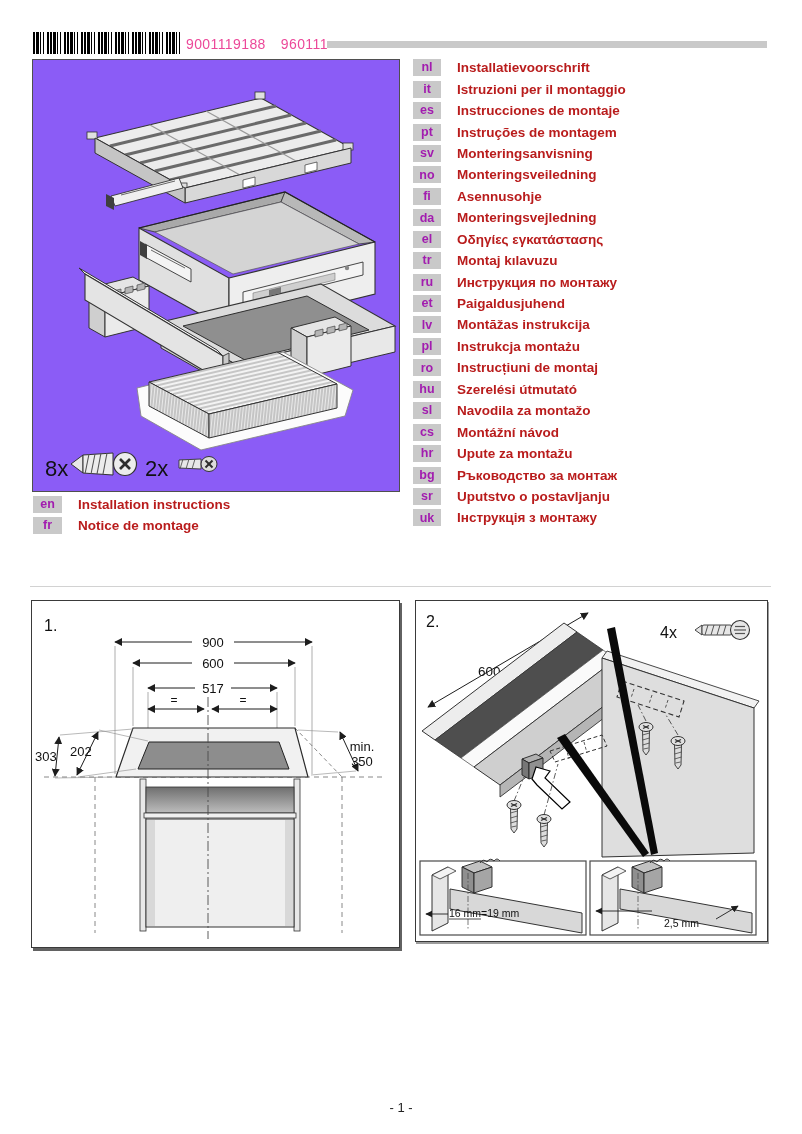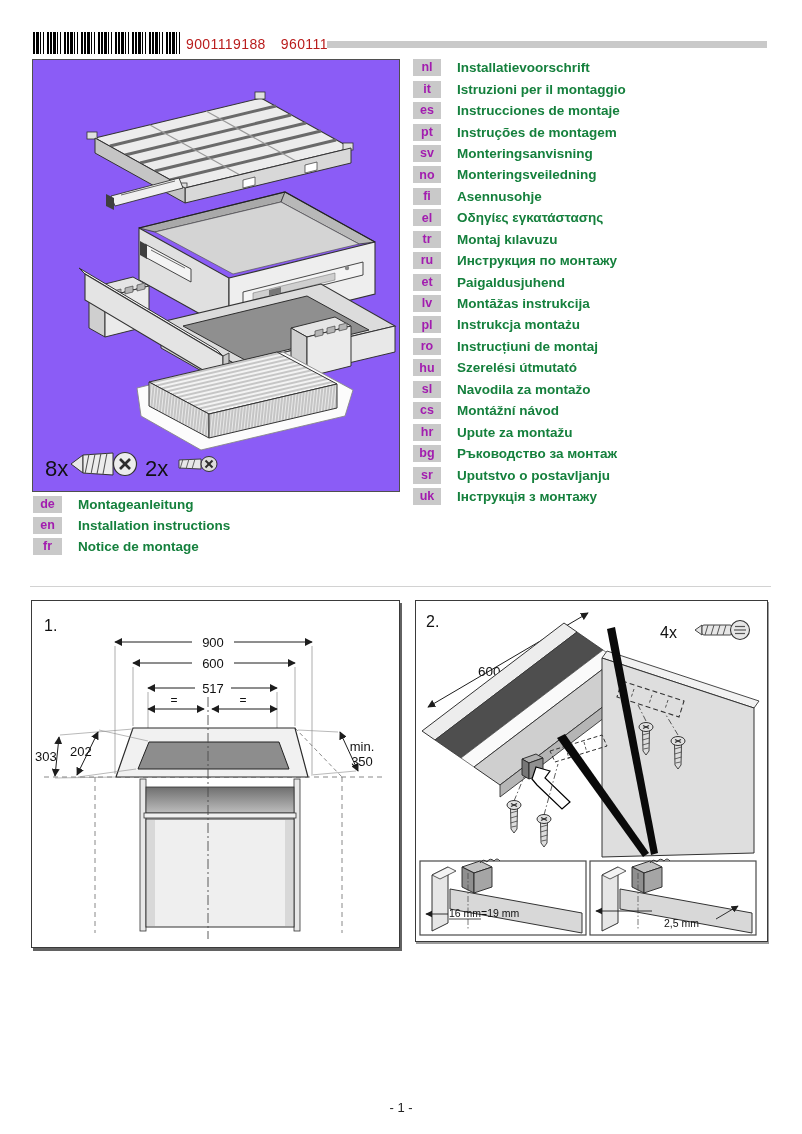--- a/index.html
+++ b/index.html
@@ -1,36 +1,36 @@
 <!DOCTYPE html>
 <html><head>
 <meta charset="utf-8">
 <style>
   html,body{margin:0;padding:0;background:#fff;}
   .canvas{position:relative;width:802px;height:1134px;background:#ffffff;overflow:hidden;
           font-family:"Liberation Sans","DejaVu Sans",sans-serif;color:#111;}
   .barcode{position:absolute;left:33px;top:32px;width:148px;height:22px;
     background:repeating-linear-gradient(90deg,#000 0 2px,#fff 2px 3px,#000 3px 6px,#fff 6px 7px,#000 7px 8px,#fff 8px 10px,#000 10px 11px,#fff 11px 14px,#000 14px 16px,#fff 16px 17px);}
-  .barcode-text{position:absolute;left:186px;top:36px;font-size:14px;letter-spacing:.4px;color:#b91c1c;white-space:nowrap;}
+  .barcode-text{position:absolute;left:186px;top:36px;font-size:14px;letter-spacing:.4px;color:#ec4899;white-space:nowrap;}
   .barcode-text .code2{margin-left:15px;}
   .graybar{position:absolute;left:327px;top:41px;width:440px;height:7px;background:#c9c9c9;}
   .topbox{position:absolute;left:32px;top:59px;width:366px;height:431px;border:1px solid #4f4f4f;background:#8b5cf6;}
   .sep{position:absolute;left:30px;top:586px;width:741px;height:1px;background:#d2d2d2;}
   .figbox{position:absolute;background:#fff;border:1px solid #3a3a3a;}
   .box1{left:31px;top:600px;width:367px;height:346px;box-shadow:2px 3px 0 rgba(45,45,45,.75);}
   .box2{left:415px;top:600px;width:351px;height:340px;box-shadow:1px 2px 0 rgba(90,90,90,.6);}
   .lang-col{position:absolute;display:flex;flex-direction:column;}
   .right-col{left:413px;top:57px;}
   .left-col{left:33px;top:494px;}
   .lang-row{display:flex;align-items:center;height:21.45px;}
   .left-col .lang-row{height:21px;}
   .tag{flex:none;width:28px;height:17px;background:#c9c9c9;color:#a21caf;font-weight:700;font-size:12.5px;
        display:inline-flex;align-items:center;justify-content:center;line-height:1;}
   .left-col .tag{width:29px;}
-  .lbl{margin-left:16px;font-weight:700;font-size:13.5px;white-space:nowrap;color:#15803d;}
+  .lbl{margin-left:16px;font-weight:700;font-size:13.5px;white-space:nowrap;color:#b91c1c;}
   .pagenum{position:absolute;left:0;top:1100px;width:802px;text-align:center;font-size:13px;color:#222;}
   svg{display:block;}
   svg text{font-family:"Liberation Sans","DejaVu Sans",sans-serif;fill:#111;}
 </style>
 </head>
 <body>
 
 <div class="canvas">
 
   <div class="barcode"></div>
@@ -183,20 +183,24 @@
       </div>
     <div class="lang-row">
         <span class="tag">no</span>
         <span class="lbl">Monteringsveiledning</span>
       </div>
     <div class="lang-row">
         <span class="tag">fi</span>
         <span class="lbl">Asennusohje</span>
       </div>
     <div class="lang-row">
+        <span class="tag">da</span>
+        <span class="lbl">Monteringsvejledning</span>
+      </div>
+    <div class="lang-row">
         <span class="tag">el</span>
         <span class="lbl">Οδηγίες εγκατάστασης</span>
       </div>
     <div class="lang-row">
         <span class="tag">tr</span>
         <span class="lbl">Montaj kılavuzu</span>
       </div>
     <div class="lang-row">
         <span class="tag">ru</span>
         <span class="lbl">Инструкция по монтажу</span>
@@ -241,24 +245,20 @@
         <span class="tag">sr</span>
         <span class="lbl">Uputstvo o postavljanju</span>
       </div>
     <div class="lang-row">
         <span class="tag">uk</span>
         <span class="lbl">Інструкція з монтажу</span>
       </div>
   </div>
 
   <div class="lang-col left-col">
-    <div class="lang-row">
-        <span class="tag">de</span>
-        <span class="lbl">Montageanleitung</span>
-      </div>
     <div class="lang-row">
         <span class="tag">en</span>
         <span class="lbl">Installation instructions</span>
       </div>
     <div class="lang-row">
         <span class="tag">fr</span>
         <span class="lbl">Notice de montage</span>
       </div>
   </div>
 

